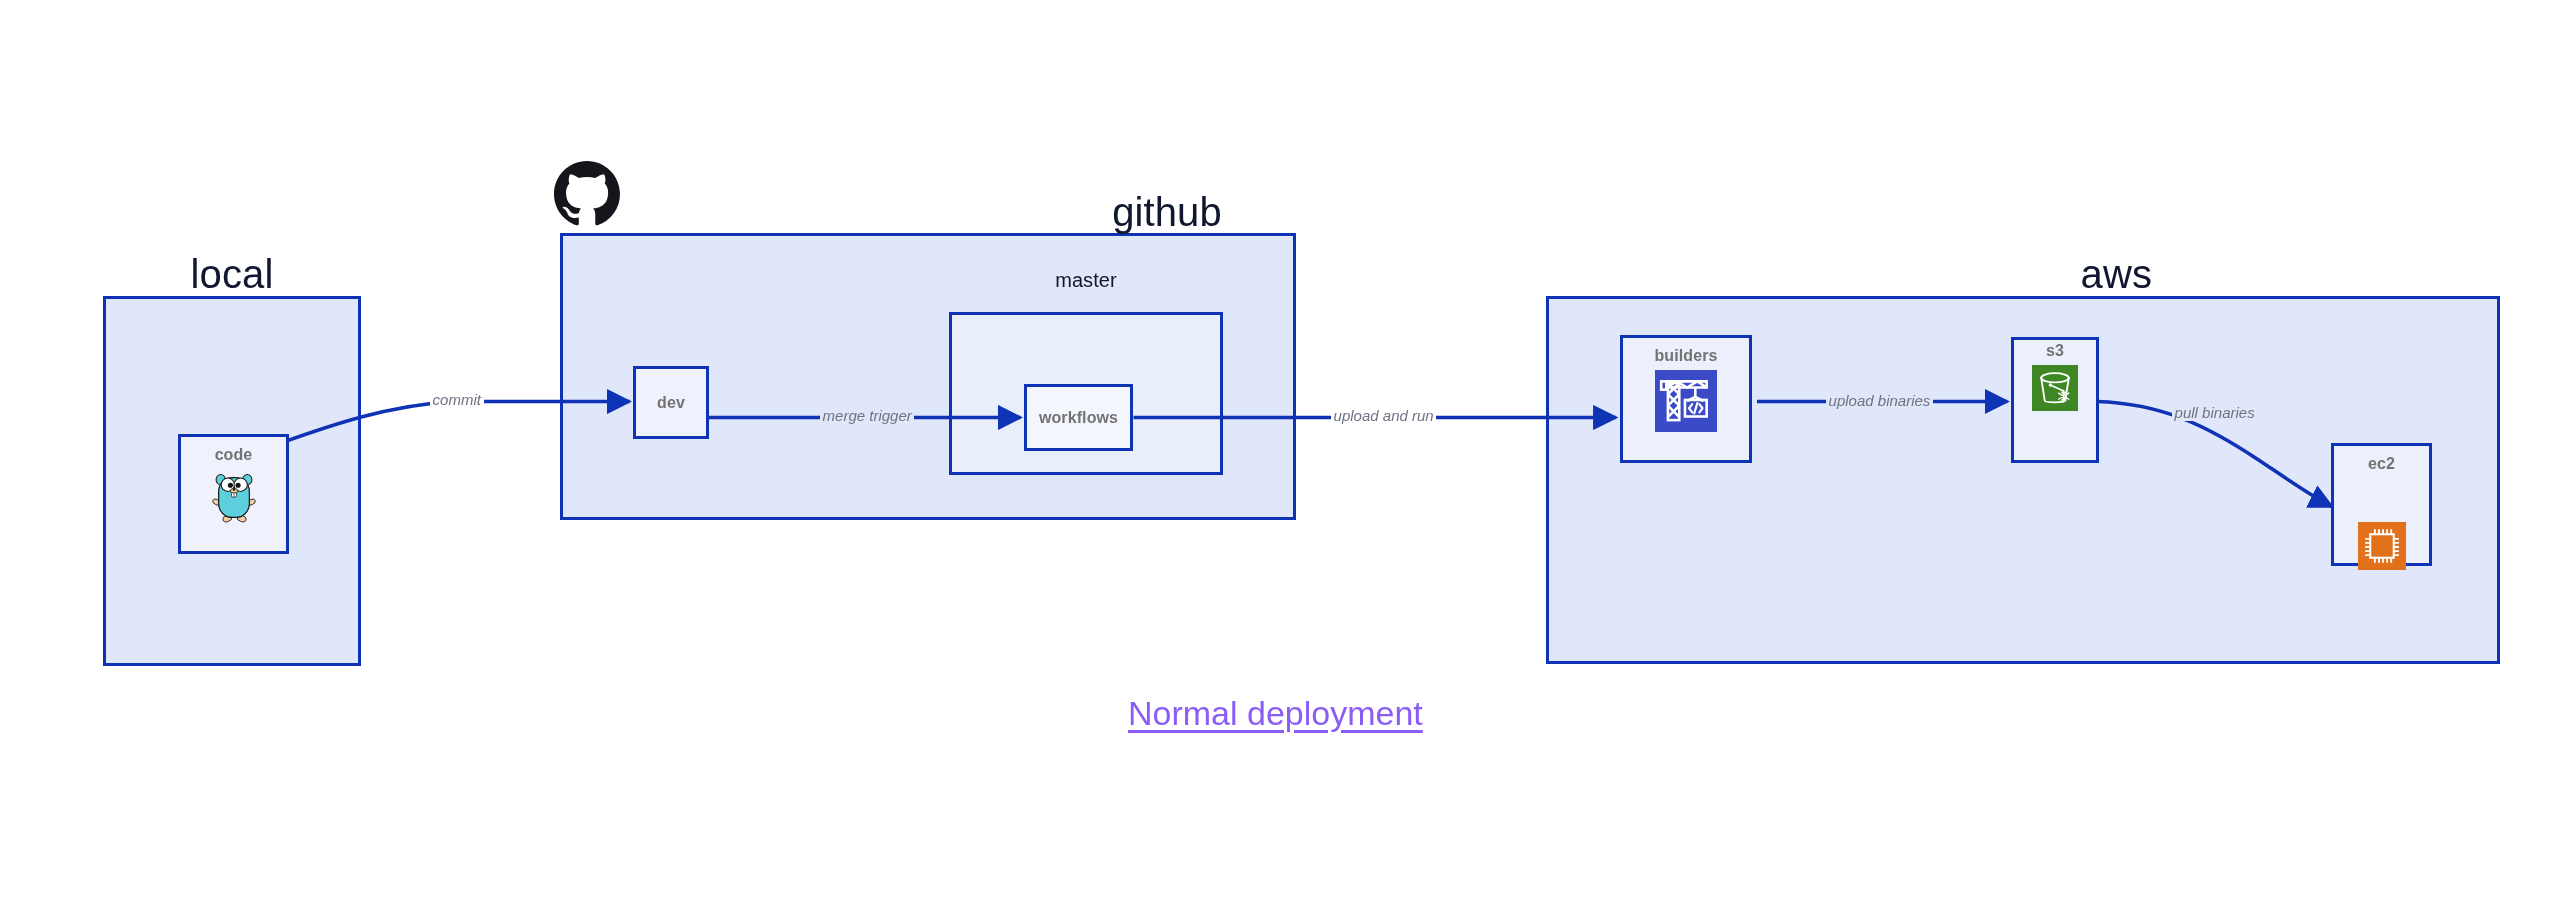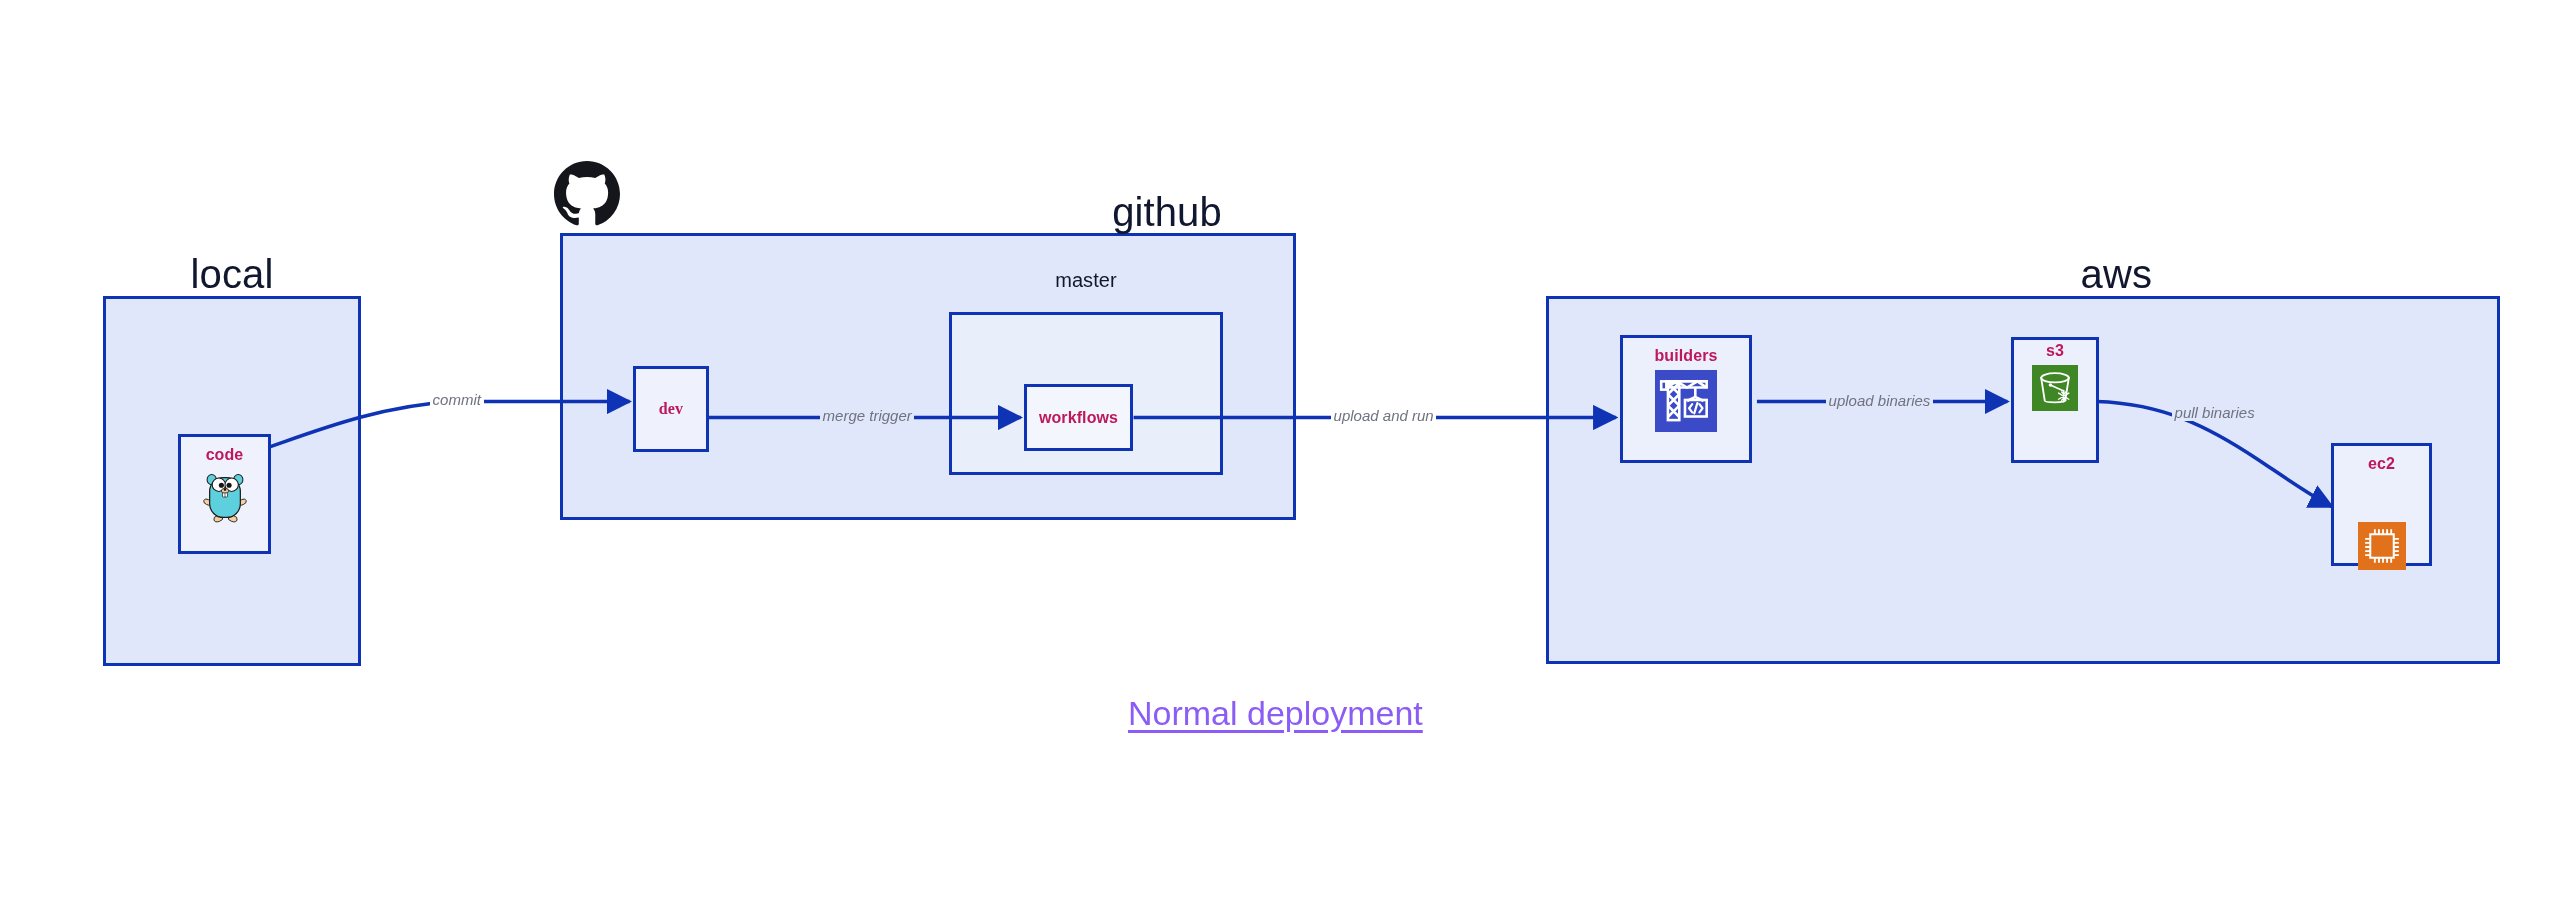--- a/index.html
+++ b/index.html
@@ -41,21 +41,21 @@
     background:#eceffc;
     border:3.6px solid #0f33b5;
     box-sizing:border-box;
     z-index:6;
     display:flex;
     flex-direction:column;
     align-items:center;
   }
   .node.plain{background:#eff2fc;}
   .node-label{
-    color:#be185d;
+    color:#737373;
     font-size:16px;
     font-weight:bold;
     letter-spacing:0.1px;
     white-space:nowrap;
   }
   .node-icon{margin-top:5.2px;}
 
   
   .node.centered{justify-content:center;}
 
@@ -108,21 +108,21 @@
 
     <path d="M 3410 779 L 3896 779" fill="none" stroke="#0f33b5" stroke-width="7" marker-end="url(#arrow)"></path>
 
     <path d="M 4070 779 C 4200 783 4290 830 4380 890 C 4440 930 4490 965 4526 983" fill="none" stroke="#0f33b5" stroke-width="7" marker-end="url(#arrow)"></path>
   </svg>
 
   <div class="group-label" style="left:103px;top:252px;width:258px;">local</div>
 
   <div class="group" style="left:103px;top:296px;width:258px;height:370px;"></div>
 
-  <div class="node plain" style="left:178px;top:434px;width:93px;height:120px;">
+  <div class="node plain" style="left:178px;top:434px;width:111px;height:120px;">
     <div class="node-label" style="margin-top:9.3px;">code</div>
     <div class="node-icon">
       <svg width="44" height="54" viewBox="0 0 86 104">
 
         <ellipse cx="30" cy="96" rx="9" ry="6" fill="#f5cfa0" stroke="#1b1b1b" stroke-width="1.6" transform="rotate(-18 30 96)"></ellipse>
         <ellipse cx="58" cy="96" rx="9" ry="6" fill="#f5cfa0" stroke="#1b1b1b" stroke-width="1.6" transform="rotate(18 58 96)"></ellipse>
 
         <ellipse cx="9" cy="64" rx="8" ry="5" fill="#f5cfa0" stroke="#1b1b1b" stroke-width="1.6" transform="rotate(25 9 64)"></ellipse>
         <ellipse cx="77" cy="64" rx="8" ry="5" fill="#f5cfa0" stroke="#1b1b1b" stroke-width="1.6" transform="rotate(-25 77 64)"></ellipse>
 
@@ -159,21 +159,21 @@
   </div>
 
   <div class="group-label" style="left:1038px;top:190px;width:258px;text-align:center;">github</div>
 
   <div class="group" style="left:560px;top:233px;width:736px;height:287px;"></div>
 
   <div class="group-label" style="left:949px;top:269px;width:274px;font-size:20px;">master</div>
 
   <div class="subgroup" style="left:949px;top:312px;width:274px;height:163px;"></div>
 
-  <div class="node centered plain" style="left:633px;top:366px;width:76px;height:86px;font-family:Liberation Serif, serif;">
+  <div class="node centered plain" style="left:633px;top:366px;width:76px;height:73px;">
     <div class="node-label">dev</div>
   </div>
 
   <div class="node centered" style="left:1024px;top:384px;width:109px;height:67px;background:#f4f6fd;">
     <div class="node-label">workflows</div>
   </div>
 
   <div class="group-label" style="left:1894px;top:252px;width:258px;text-align:right;">aws</div>
 
   <div class="group" style="left:1546px;top:296px;width:954px;height:368px;"></div>

